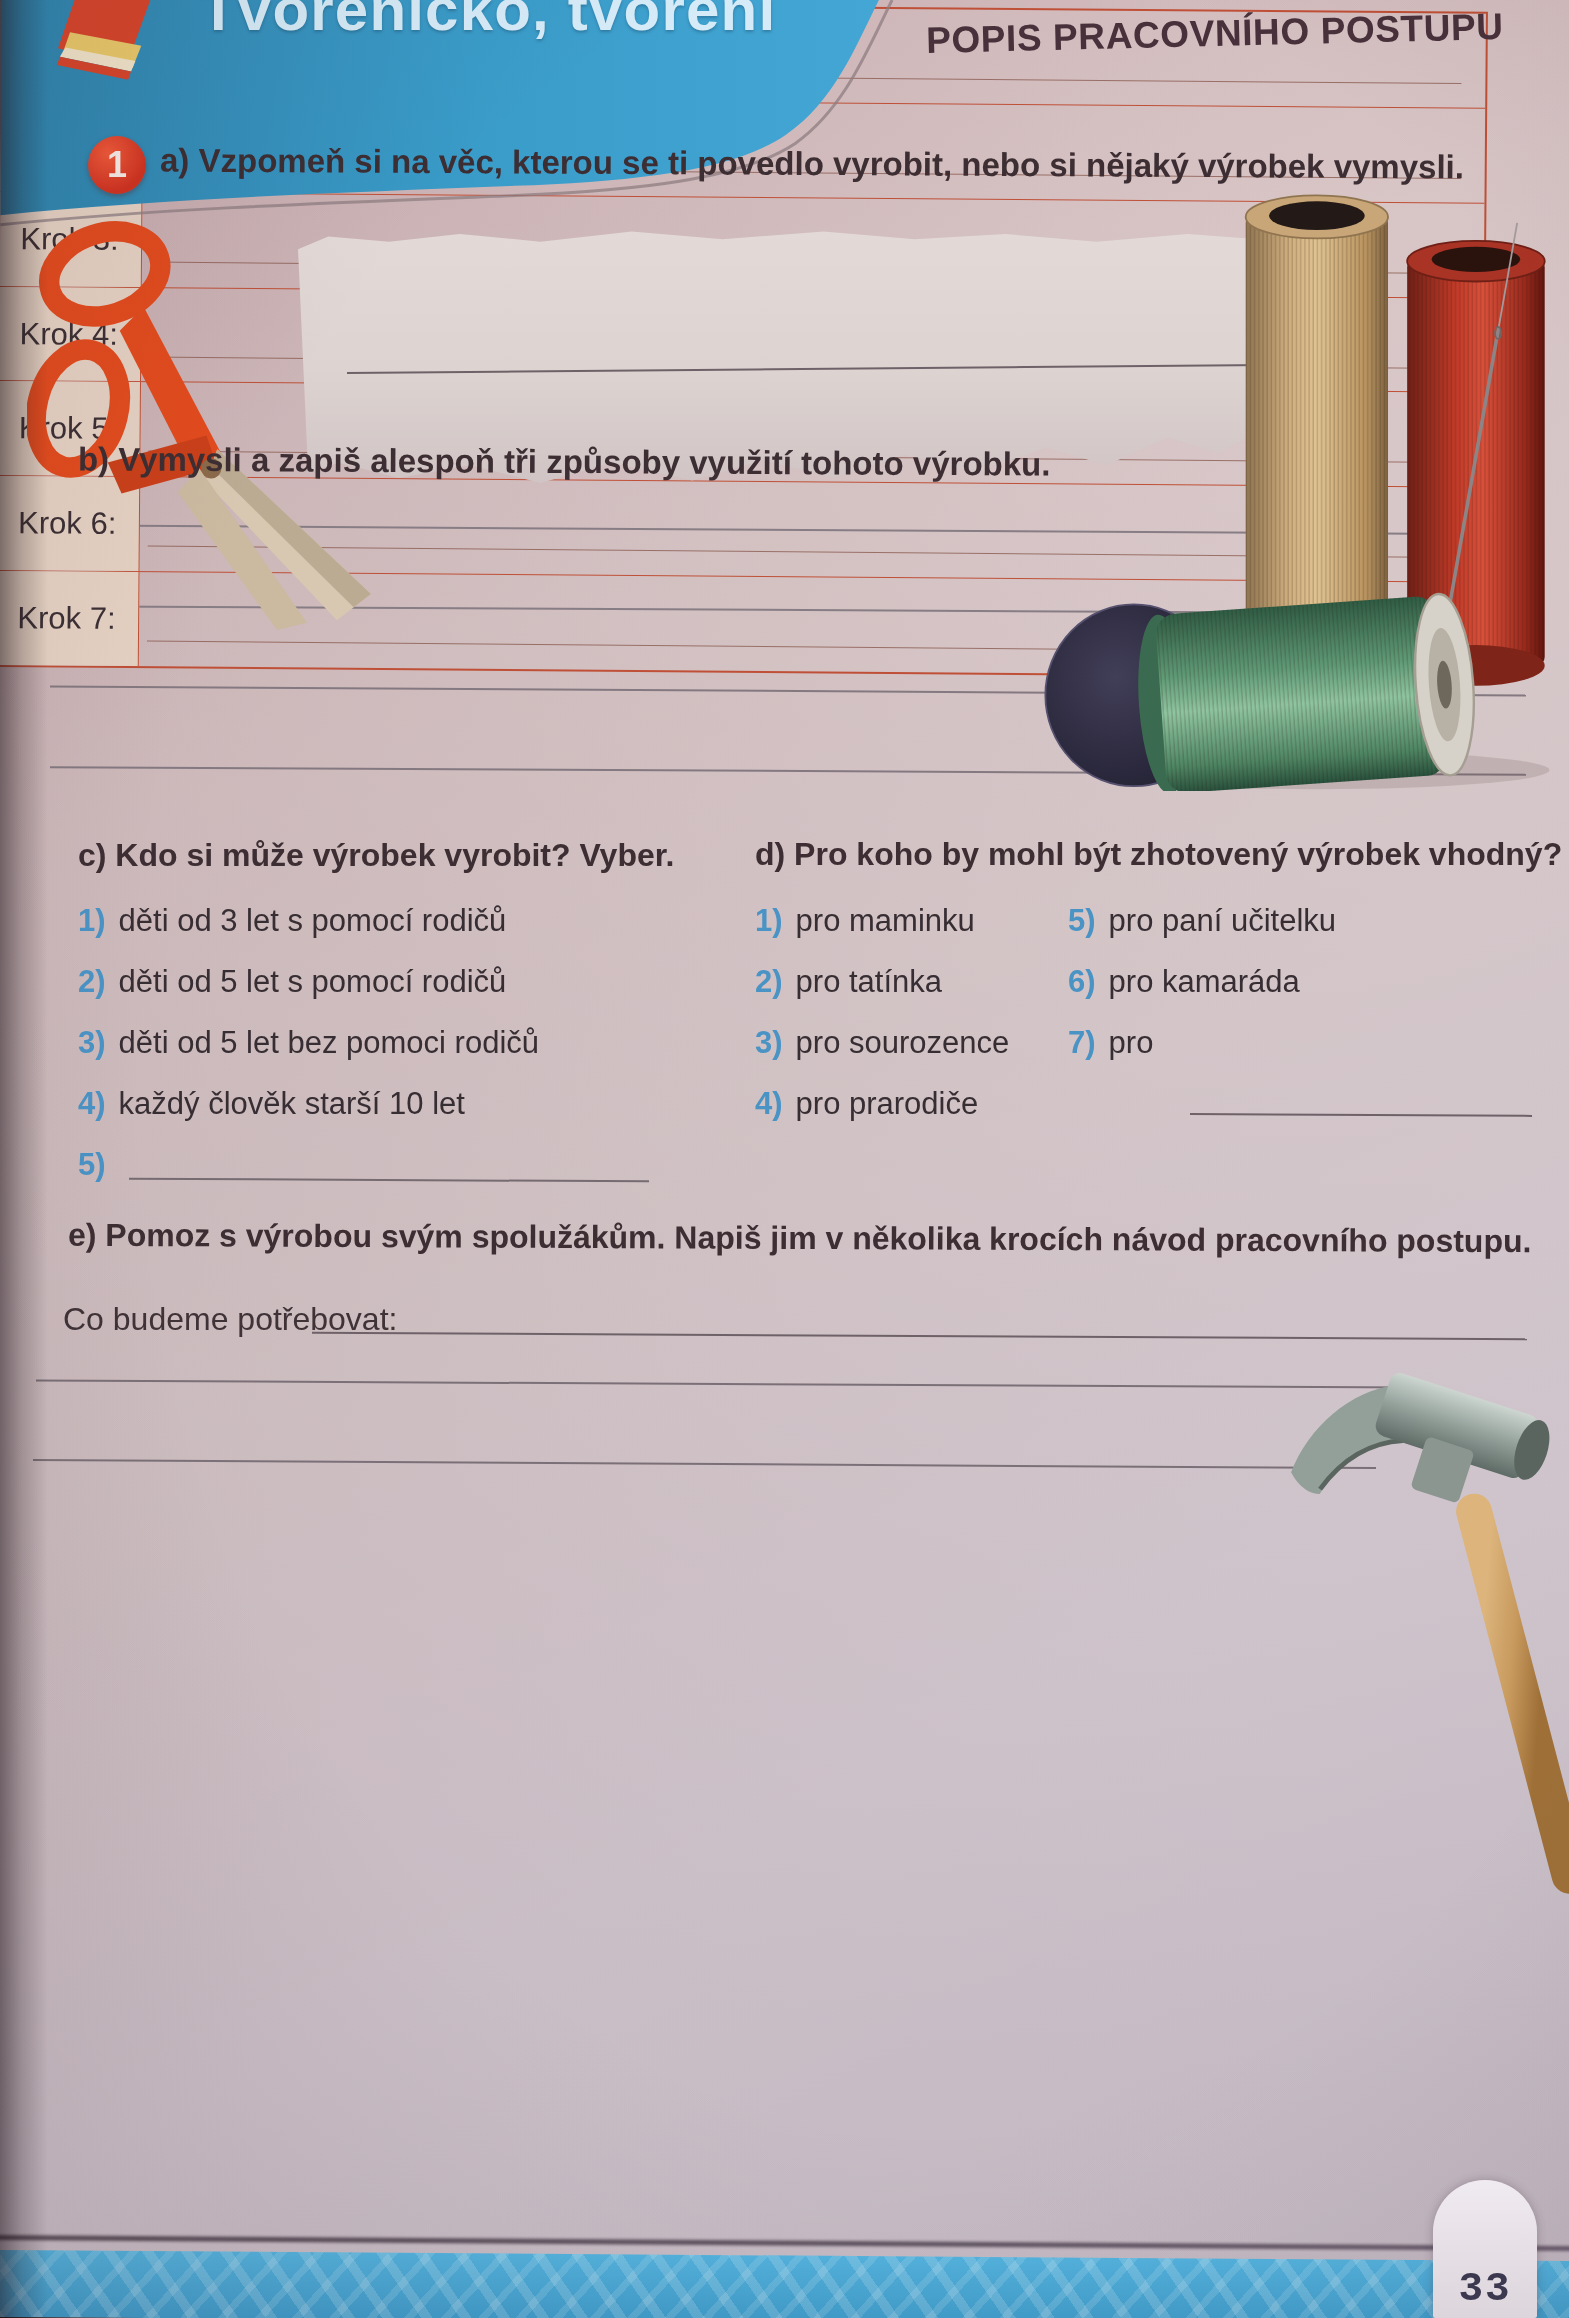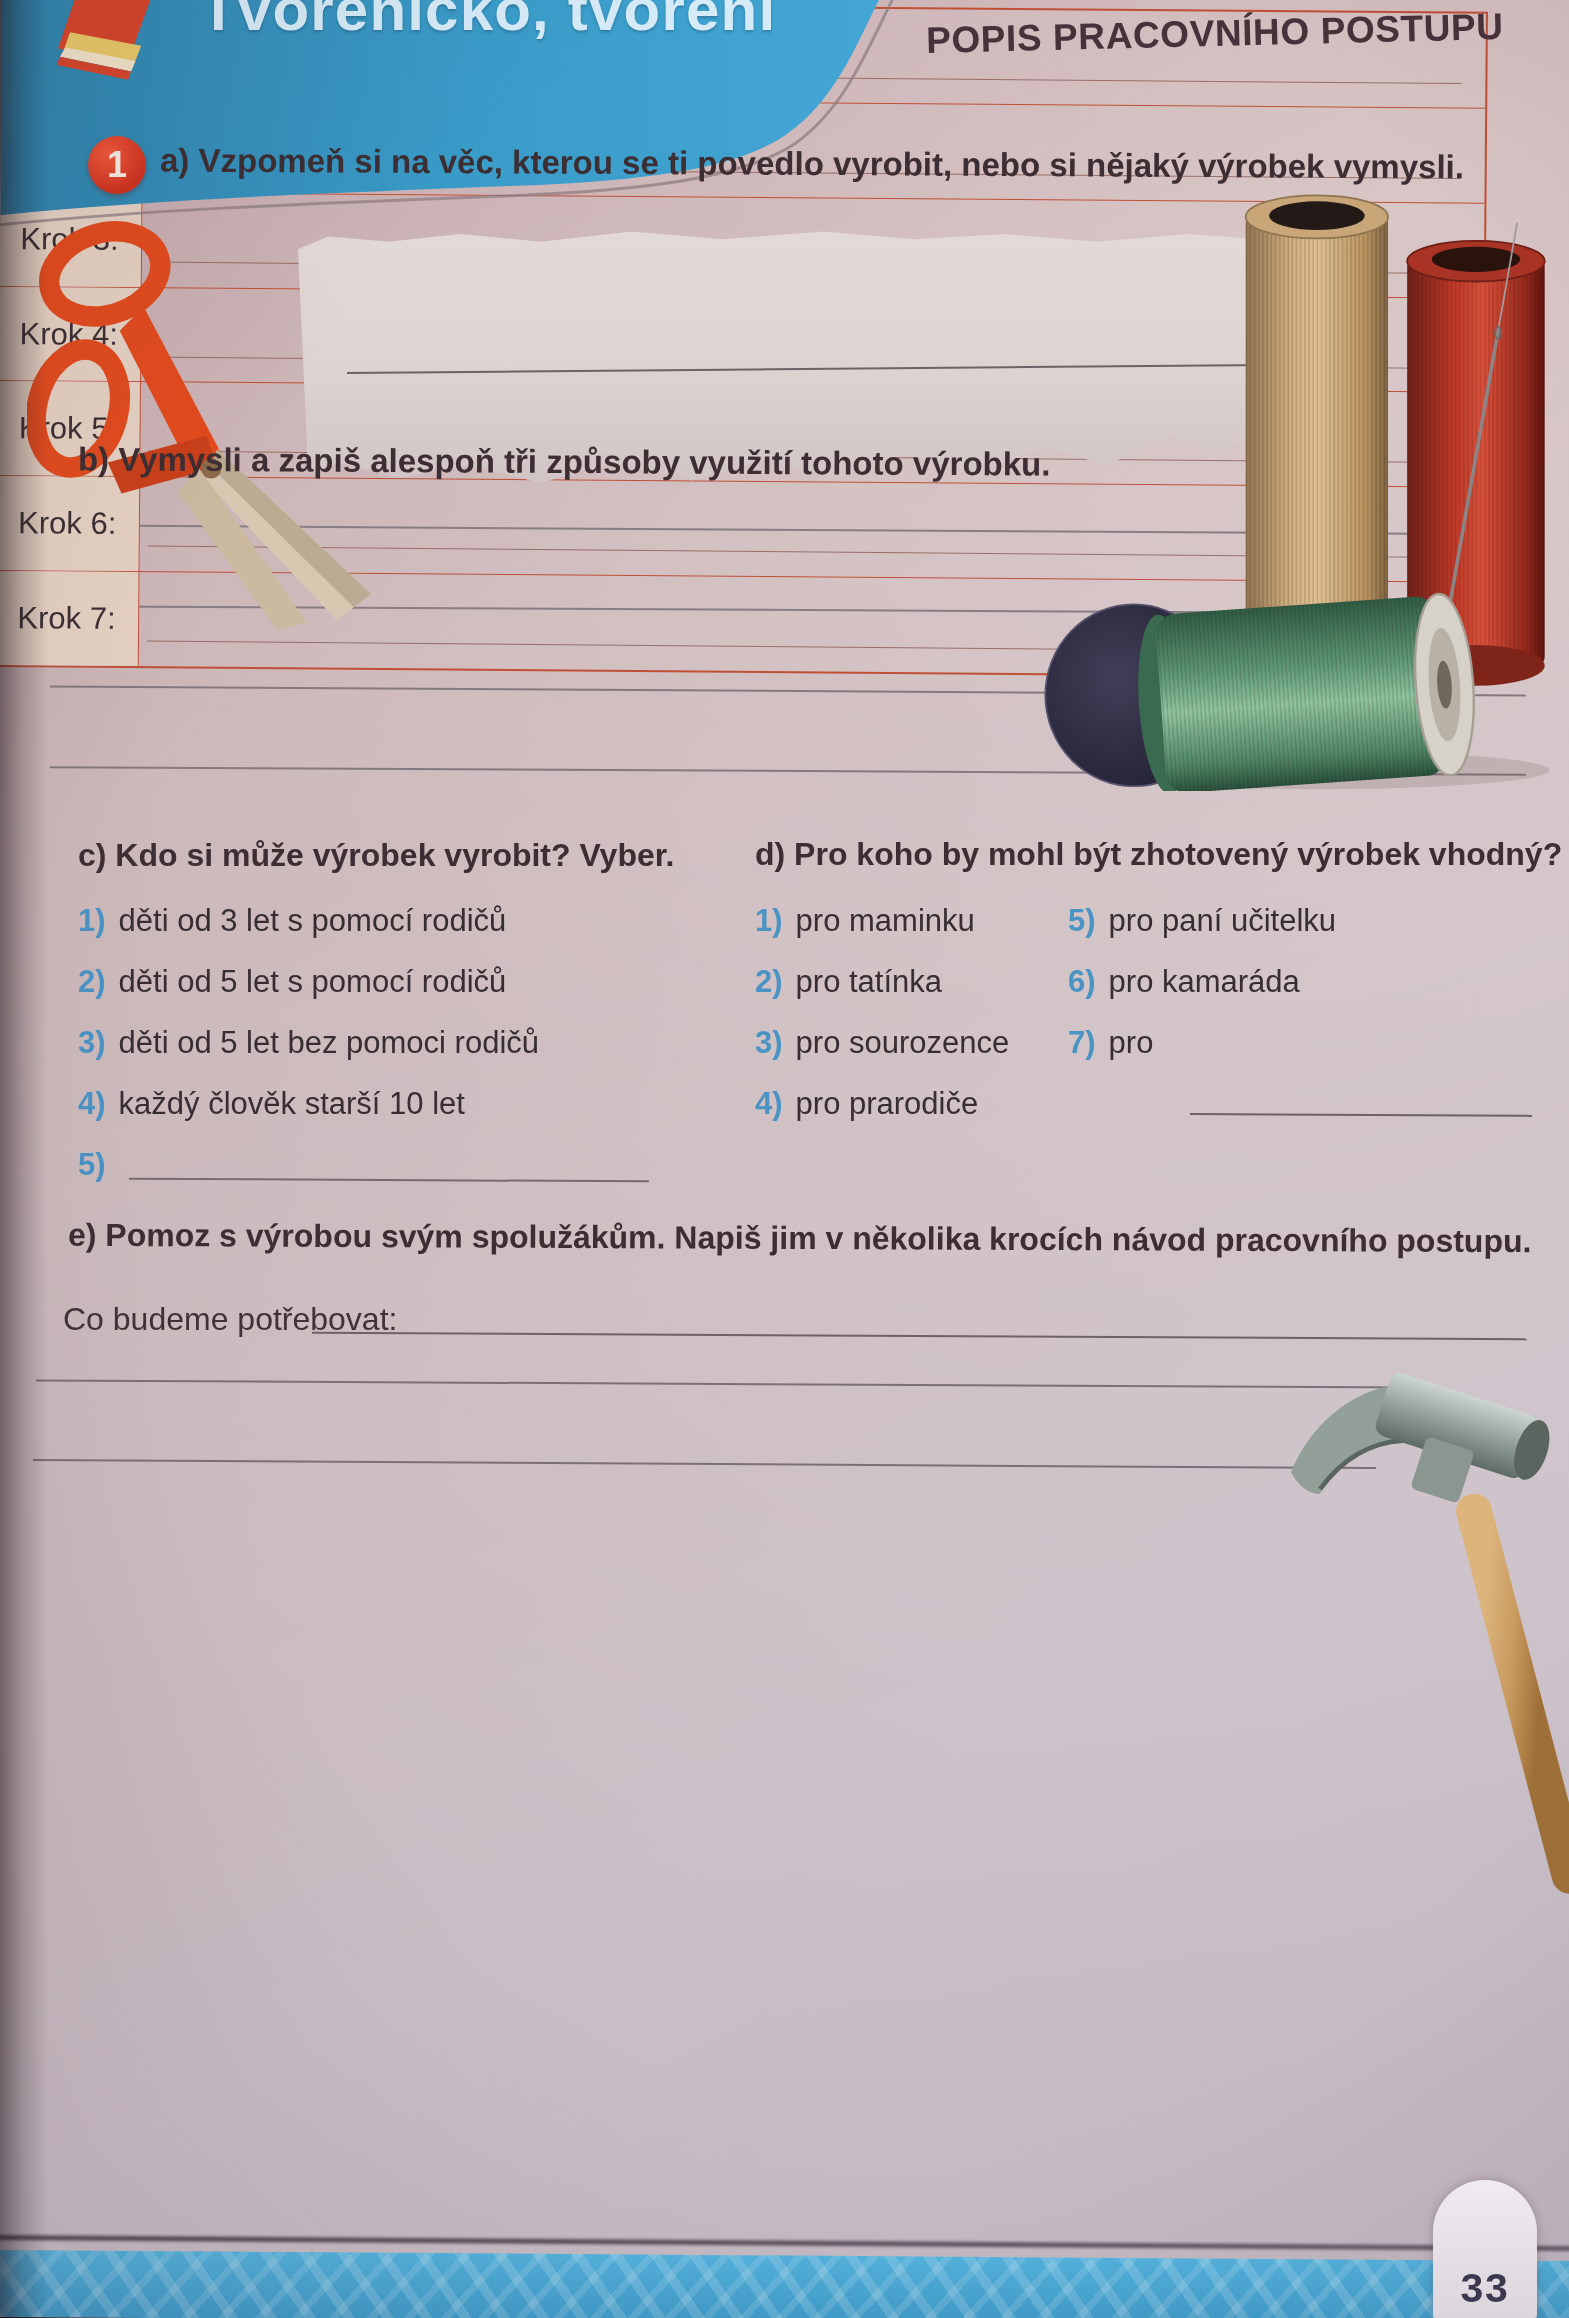--- a/index.html
+++ b/index.html
@@ -50,21 +50,21 @@
       linear-gradient(180deg,#53b3de,#3f9cca);
   }
   #footer-black{height:15.5px;background:#181216;}
   #page-bubble{
     left:1433px;top:2180px;width:104px;height:138px;z-index:20;
     background:linear-gradient(180deg,#f0ebf0,#dcd5dc);
     border-radius:53px 53px 2.4px 2.4px;
     box-shadow:0 0 9.6px rgba(60,40,60,0.3);
     display:flex;align-items:flex-end;justify-content:center;padding-bottom:6px;box-sizing:border-box;
   }
-  #page-number{font-size:41px;font-weight:bold;color:#3b3850;letter-spacing:1.8px;}
+  #page-number{font-size:41px;font-weight:bold;color:#3b3850;letter-spacing:1.8px;font-family:Liberation Mono, monospace;}
   #gutter-shadow{left:0;top:0;width:48px;height:2319px;z-index:15;pointer-events:none;
     background:linear-gradient(90deg,rgba(28,17,23,0.50),rgba(28,17,23,0.22) 45%,rgba(28,17,23,0) 100%);}
   #vignette{left:0;top:0;width:1569px;height:2319px;z-index:16;pointer-events:none;
     background:radial-gradient(ellipse at 60% 45%, rgba(0,0,0,0) 60%, rgba(60,30,40,0.12) 100%);}
 </style>
 </head>
 <body>
 
 <div id="page">
 

